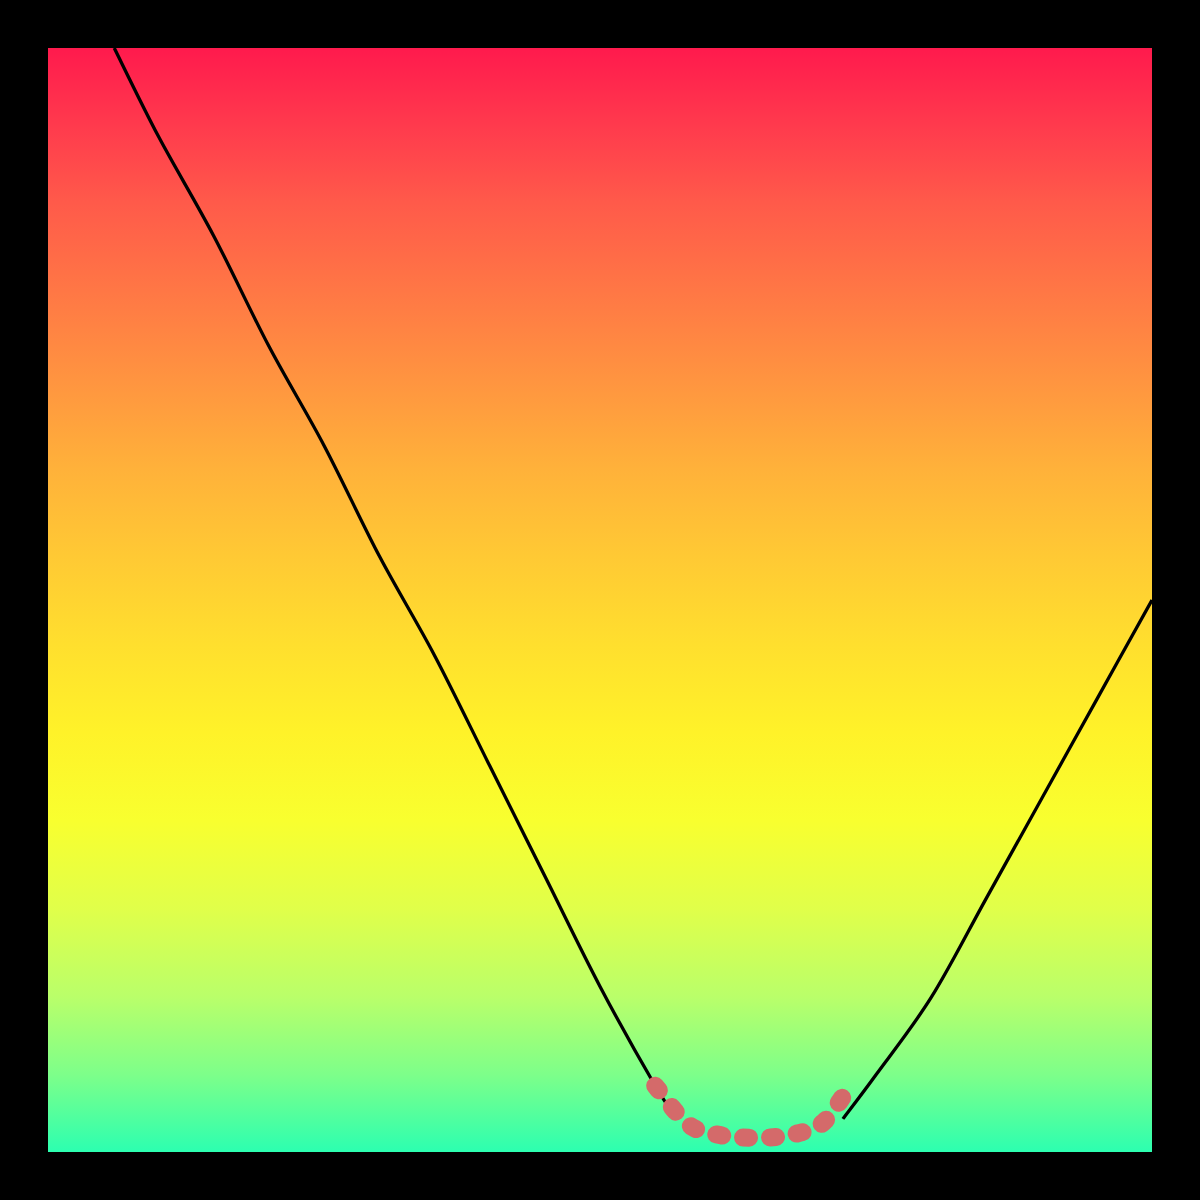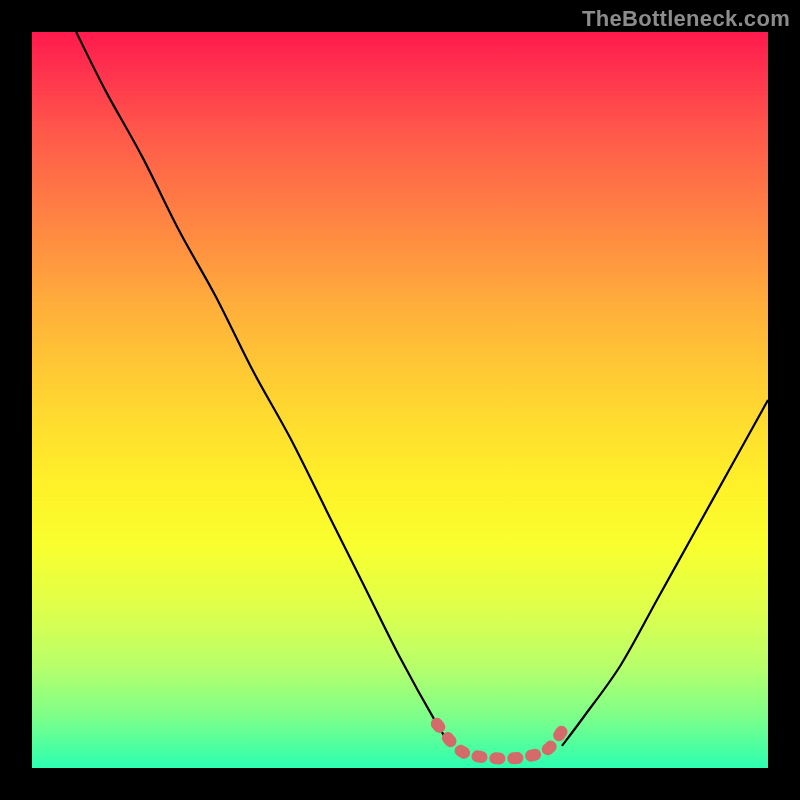--- a/index.html
+++ b/index.html
@@ -68,14 +68,13 @@
   <div class="plot">
     <div class="gradient"></div>
     <svg class="curves" viewBox="0 0 736 736" preserveAspectRatio="none">
       <g>
           <path d="M 44.16 0 C 49.06666666666666 9.813333333333333, 62.56000000000001 38.02666666666666, 73.60000000000001 58.879999999999995 C 84.64000000000001 79.73333333333333, 98.13333333333333 101.81333333333333, 110.39999999999999 125.12 C 122.66666666666666 148.42666666666668, 134.93333333333334 175.41333333333336, 147.20000000000002 198.72000000000003 C 159.4666666666667 222.0266666666667, 171.73333333333335 241.65333333333334, 184 264.96 C 196.26666666666665 288.26666666666665, 208.53333333333333 315.2533333333333, 220.79999999999998 338.55999999999995 C 233.06666666666663 361.8666666666666, 245.3333333333333 381.49333333333334, 257.59999999999997 404.8 C 269.8666666666666 428.1066666666667, 282.1333333333334 453.8666666666667, 294.40000000000003 478.40000000000003 C 306.6666666666667 502.9333333333334, 318.93333333333334 527.4666666666667, 331.2 552 C 343.46666666666664 576.5333333333333, 355.73333333333335 602.2933333333333, 368 625.6 C 380.26666666666665 648.9066666666668, 396.21333333333337 677.12, 404.8 691.84 C 413.38666666666666 706.5600000000001, 417.06666666666666 710.24, 419.52 713.92" fill="none" stroke="#000000" stroke-width="2.2"></path>
           <path d="M 529.92 713.92 C 533.5999999999999 709.0133333333333, 542.1866666666666 697.9733333333334, 552 684.48 C 561.8133333333334 670.9866666666667, 576.5333333333334 652.5866666666667, 588.8000000000001 632.96 C 601.0666666666667 613.3333333333334, 613.3333333333334 588.8000000000001, 625.6 566.72 C 637.8666666666667 544.64, 650.1333333333333 522.5600000000001, 662.4 500.48 C 674.6666666666666 478.40000000000003, 686.9333333333333 456.32, 699.1999999999999 434.24 C 711.4666666666666 412.16, 729.8666666666667 379.04, 736 368" fill="none" stroke="#000000" stroke-width="2.2"></path>
           <path d="M 404.8 691.84 C 408.48 696.1333333333333, 419.52 712.08, 426.88 717.6 C 434.24 723.12, 441.59999999999997 723.488, 448.96 724.96 C 456.32 726.432, 463.68 726.432, 471.04 726.432 C 478.40000000000003 726.432, 485.76 726.432, 493.12 724.96 C 500.48 723.488, 509.0666666666666 721.8933333333333, 515.1999999999999 717.6 C 521.3333333333333 713.3066666666667, 527.4666666666666 702.2666666666667, 529.92 699.2" fill="none" stroke="#d46a6a" stroke-width="12" stroke-linecap="round" stroke-dasharray="4 14"></path>
         </g>
     </svg>
   </div>
-  <div class="watermark">TheBottleneck.com</div>
 </div>
 
 </body></html>

